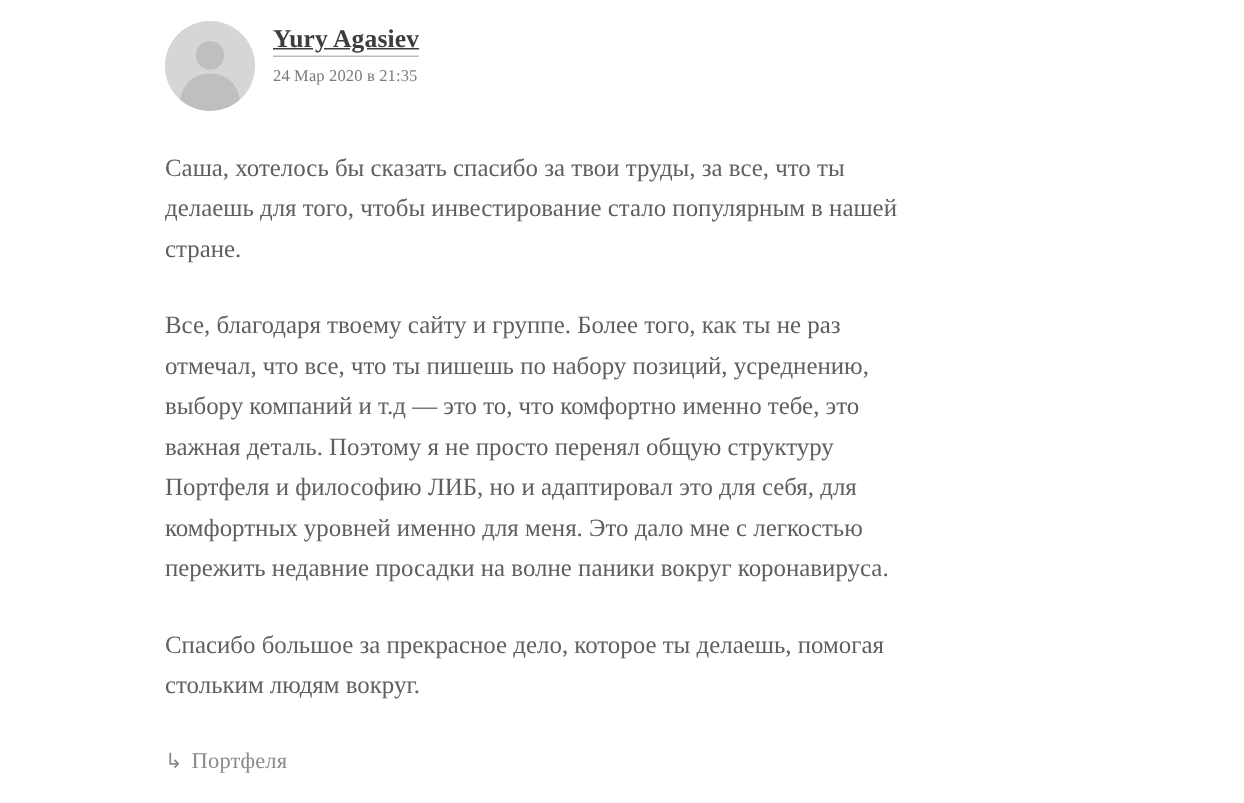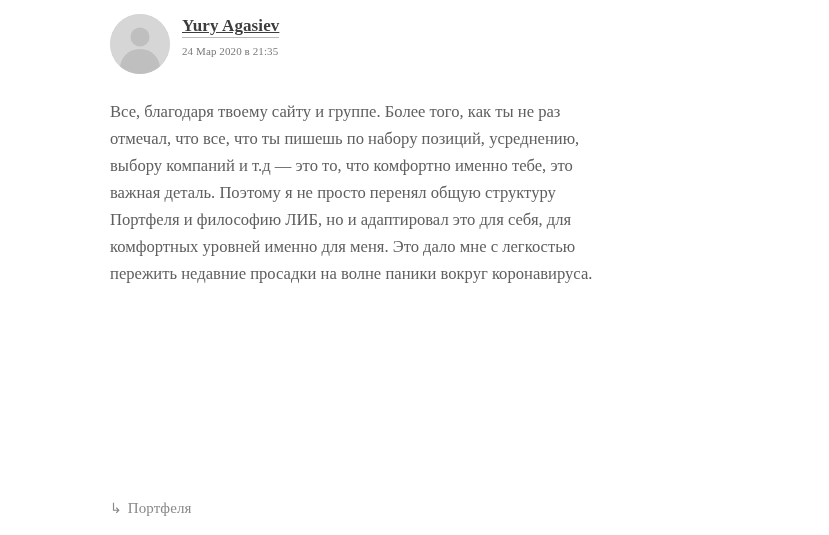--- a/index.html
+++ b/index.html
@@ -122,21 +122,23 @@
   </div>
 
   <div class="comment-header">
     <div class="author-block">
       <a class="author-name" href="#">Yury Agasiev</a>
       <div class="comment-date">24 Мар 2020 в 21:35</div>
     </div>
   </div>
 
   <div class="comment-body">
+    <p>Саша, хотелось бы сказать спасибо за твои труды, за все, что ты делаешь для того, чтобы инвестирование стало популярным в нашей стране.</p>
     <p>Все, благодаря твоему сайту и группе. Более того, как ты не раз отмечал, что все, что ты пишешь по набору позиций, усреднению, выбору компаний и т.д — это то, что комфортно именно тебе, это важная деталь. Поэтому я не просто перенял общую структуру Портфеля и философию ЛИБ, но и адаптировал это для себя, для комфортных уровней именно для меня. Это дало мне с легкостью пережить недавние просадки на волне паники вокруг коронавируса.</p>
+    <p>Спасибо большое за прекрасное дело, которое ты делаешь, помогая стольким людям вокруг.</p>
   </div>
 
   <div class="reply-row">
     <span class="reply-arrow">↳</span>
     <a class="reply-link" href="#">Портфеля</a>
   </div>
 
 </div>
 
 </body></html>

